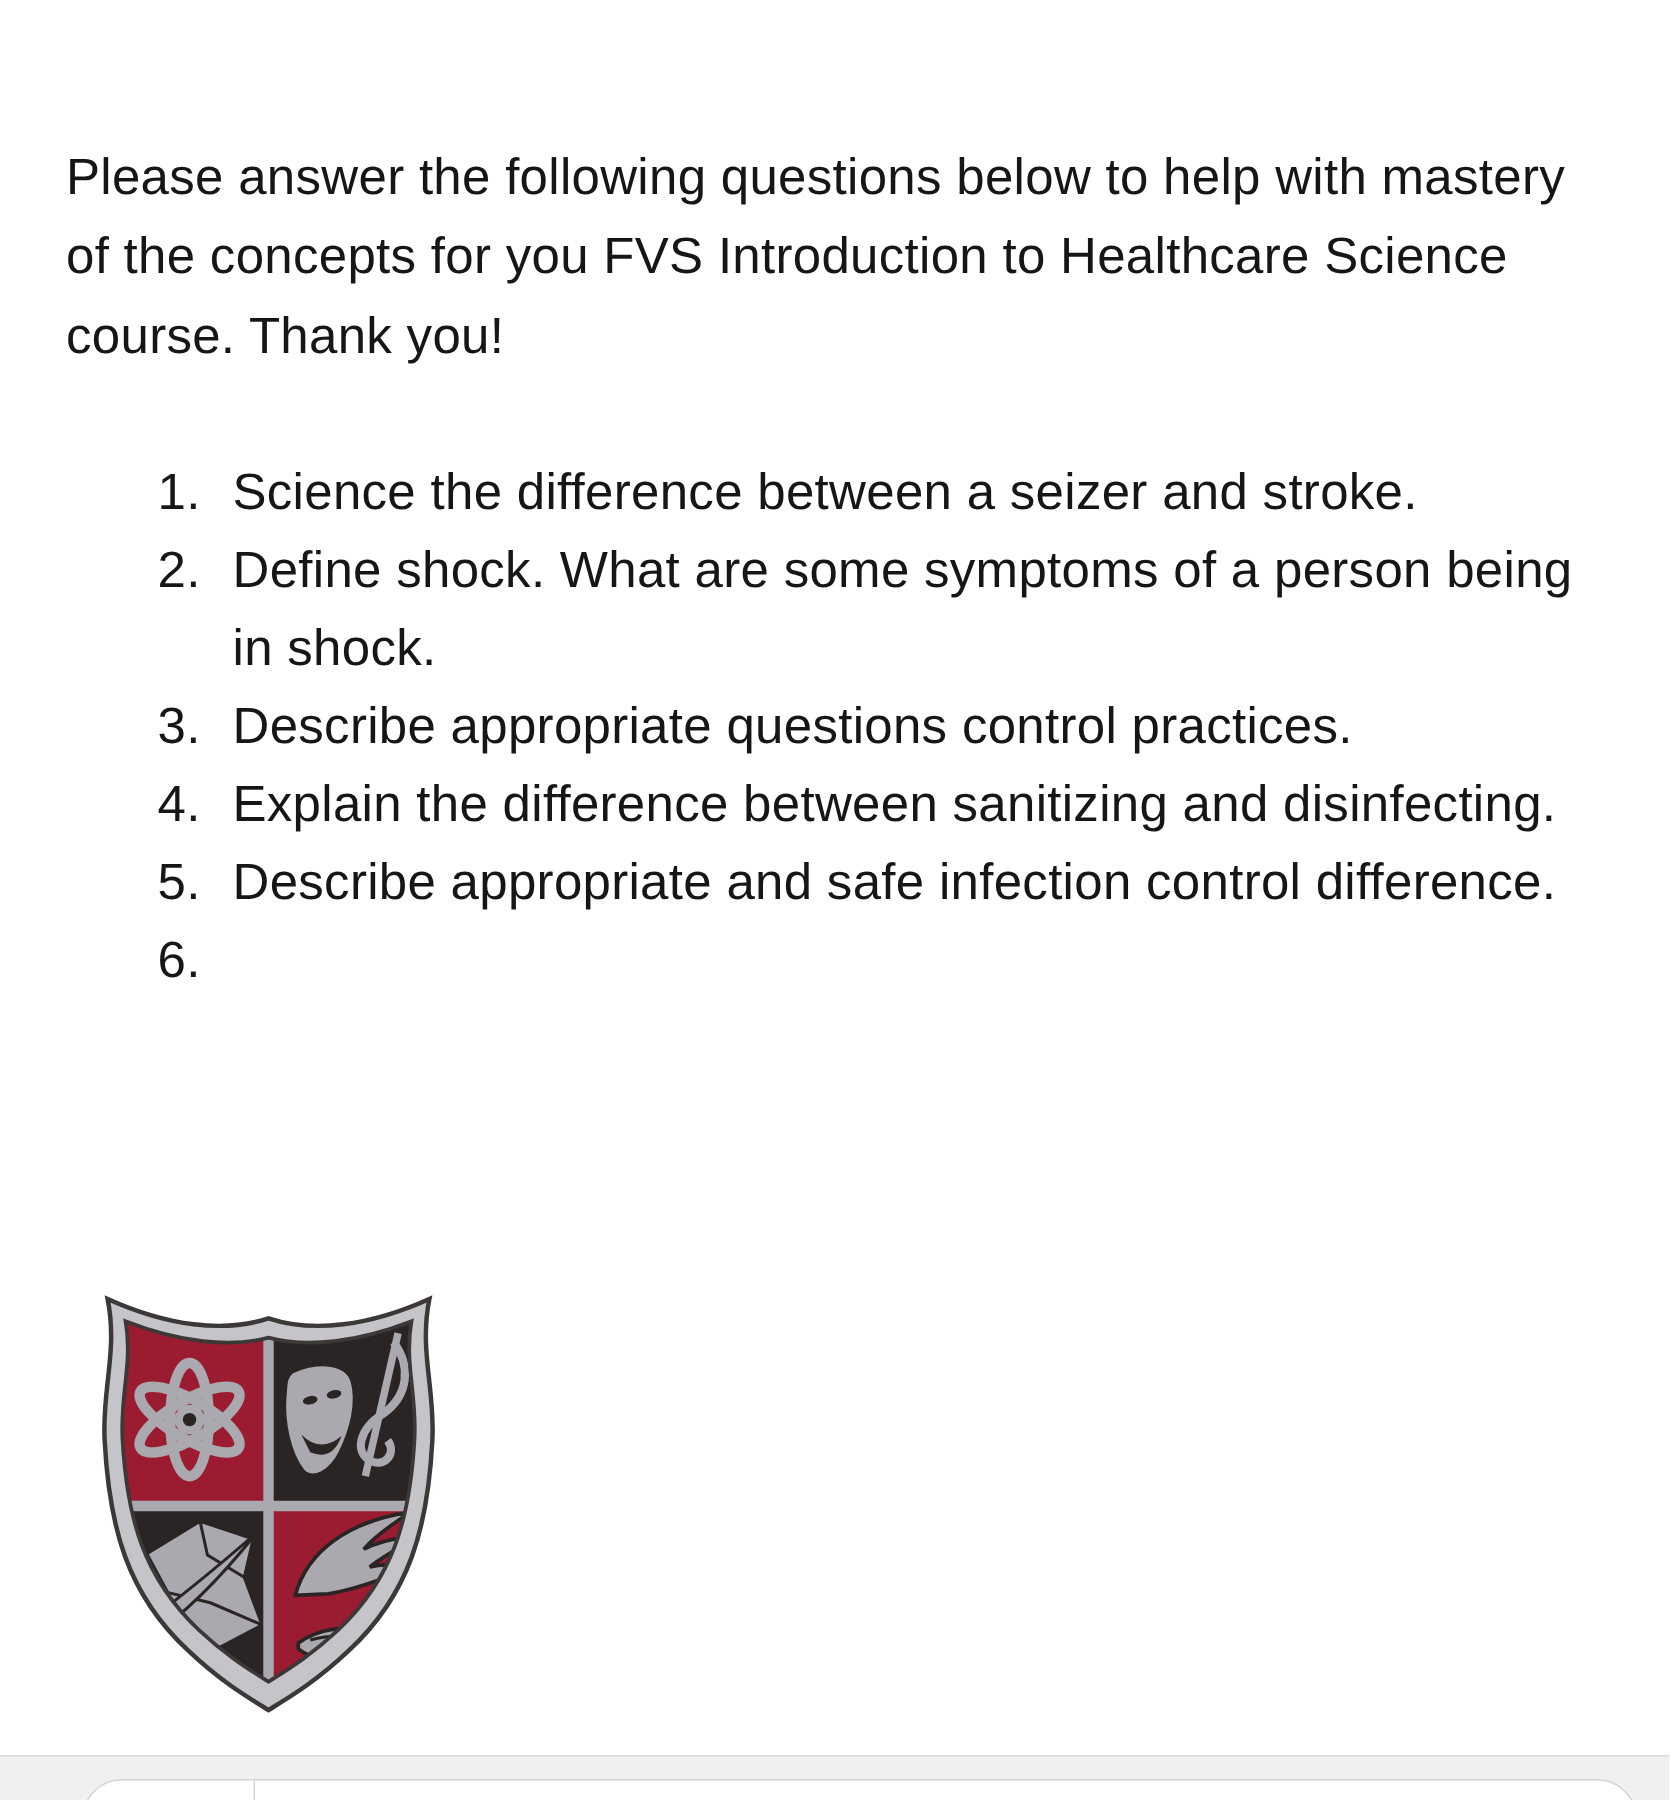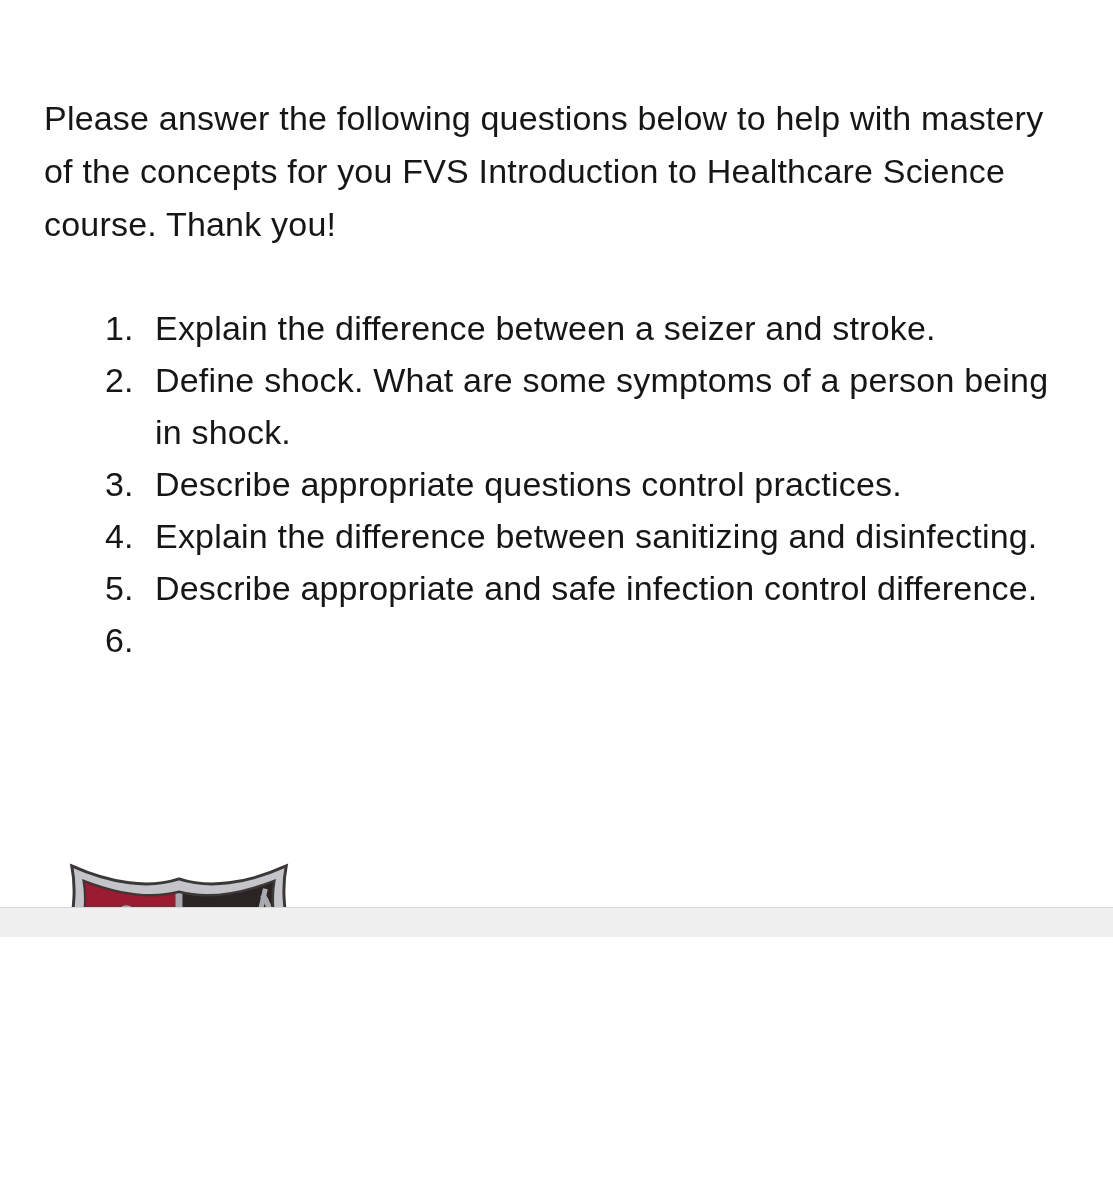--- a/index.html
+++ b/index.html
@@ -3,21 +3,21 @@
 <meta charset="utf-8">
 <style>
   html,body{margin:0;padding:0;}
   body{
     width:1113px;height:1200px;
     background:#ffffff;
     font-family:"Liberation Sans","DejaVu Sans",sans-serif;
     color:#161616;
     overflow:hidden;
   }
-  .page{position:relative;width:1113px;height:937px;background:#fff;overflow:hidden;}
+  .page{position:relative;width:1113px;height:1200px;background:#fff;overflow:hidden;}
 
   .intro{
     position:absolute;left:44px;top:58px;width:1014px;
     font-size:34px;line-height:53px;letter-spacing:0.2px;
   }
 
   .question-list{
     position:absolute;left:44px;top:302px;width:1014px;
     font-size:34px;line-height:52px;letter-spacing:0.2px;
   }
@@ -65,21 +65,21 @@
 </style>
 </head>
 <body>
 
 <div class="page">
 
   <p class="intro">Please answer the following questions below to help with mastery of the concepts for you FVS Introduction to Healthcare Science course. Thank you!</p>
 
   <div class="question-list">
     <ol>
-      <li>Explain the difference between a seizer and stroke.</li>
+      <li>Science the difference between a seizer and stroke.</li>
       <li>Define shock. What are some symptoms of a person being in shock.</li>
       <li>Describe appropriate questions control practices.</li>
       <li>Explain the difference between sanitizing and disinfecting.</li>
       <li>Describe appropriate and safe infection control difference.</li>
       <li></li>
     </ol>
   </div>
 
 
   <svg class="crest" viewBox="0 0 284 292" xmlns="http://www.w3.org/2000/svg">

